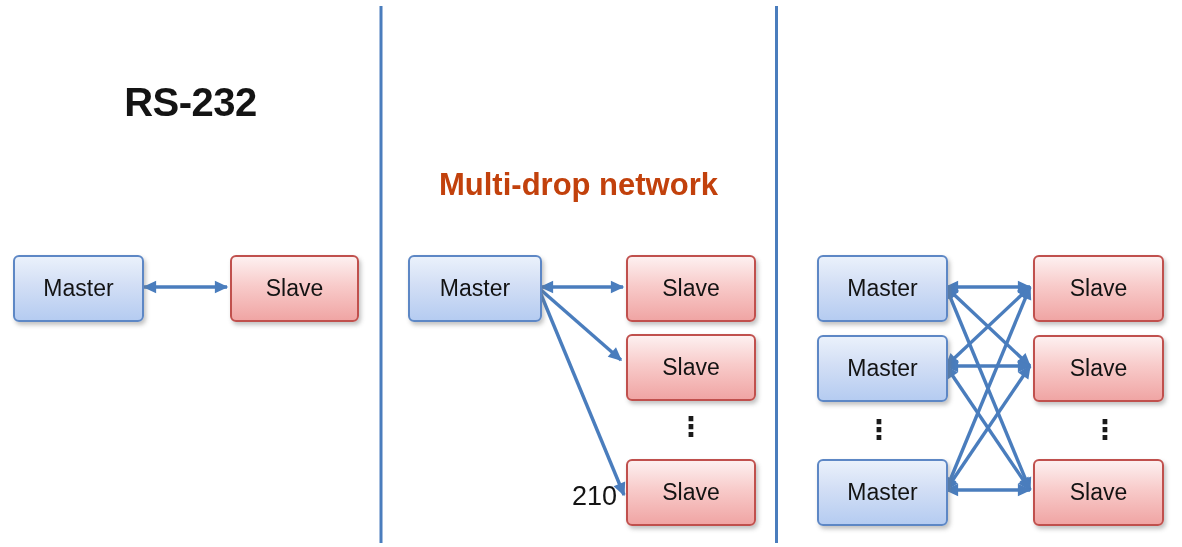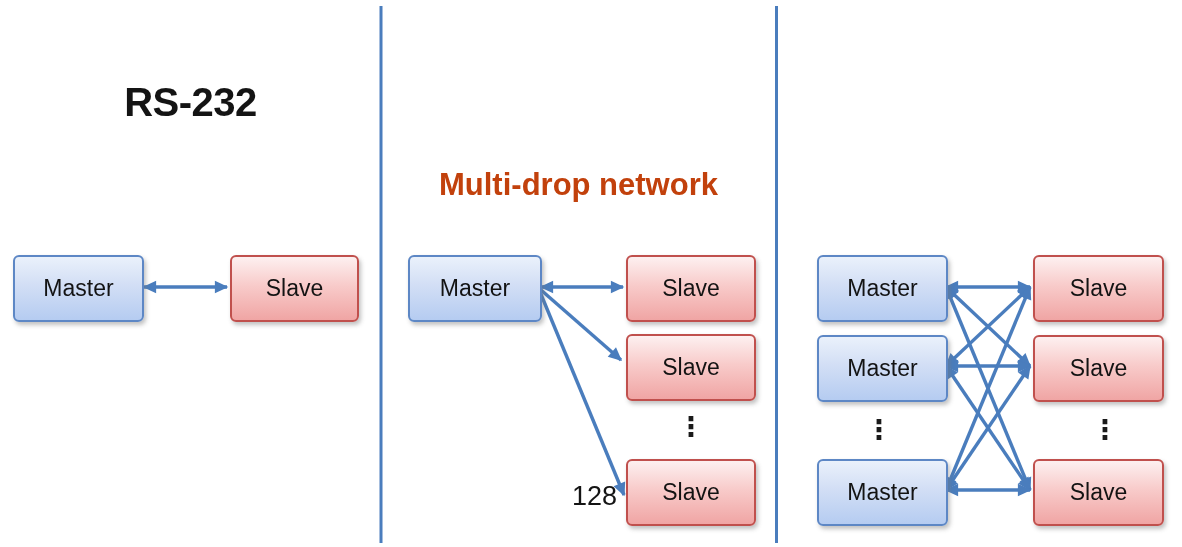--- a/index.html
+++ b/index.html
@@ -106,21 +106,21 @@
   <div class="box red" style="left:626px;top:255px;width:126px;height:63px">
     <span>Slave</span>
   </div>
   <div class="box red" style="left:626px;top:334px;width:126px;height:63px">
     <span>Slave</span>
   </div>
   <div class="ellipsis" style="left:676px;top:408px">⋮</div>
   <div class="box red" style="left:626px;top:459px;width:126px;height:63px">
     <span>Slave</span>
   </div>
-  <div class="count-label">128</div>
+  <div class="count-label">210</div>
 
 
   <div class="box blue" style="left:817px;top:255px;width:127px;height:63px">
     <span>Master</span>
   </div>
   <div class="box blue" style="left:817px;top:335px;width:127px;height:63px">
     <span>Master</span>
   </div>
   <div class="ellipsis" style="left:864px;top:411px">⋮</div>
   <div class="box blue" style="left:817px;top:459px;width:127px;height:63px">

